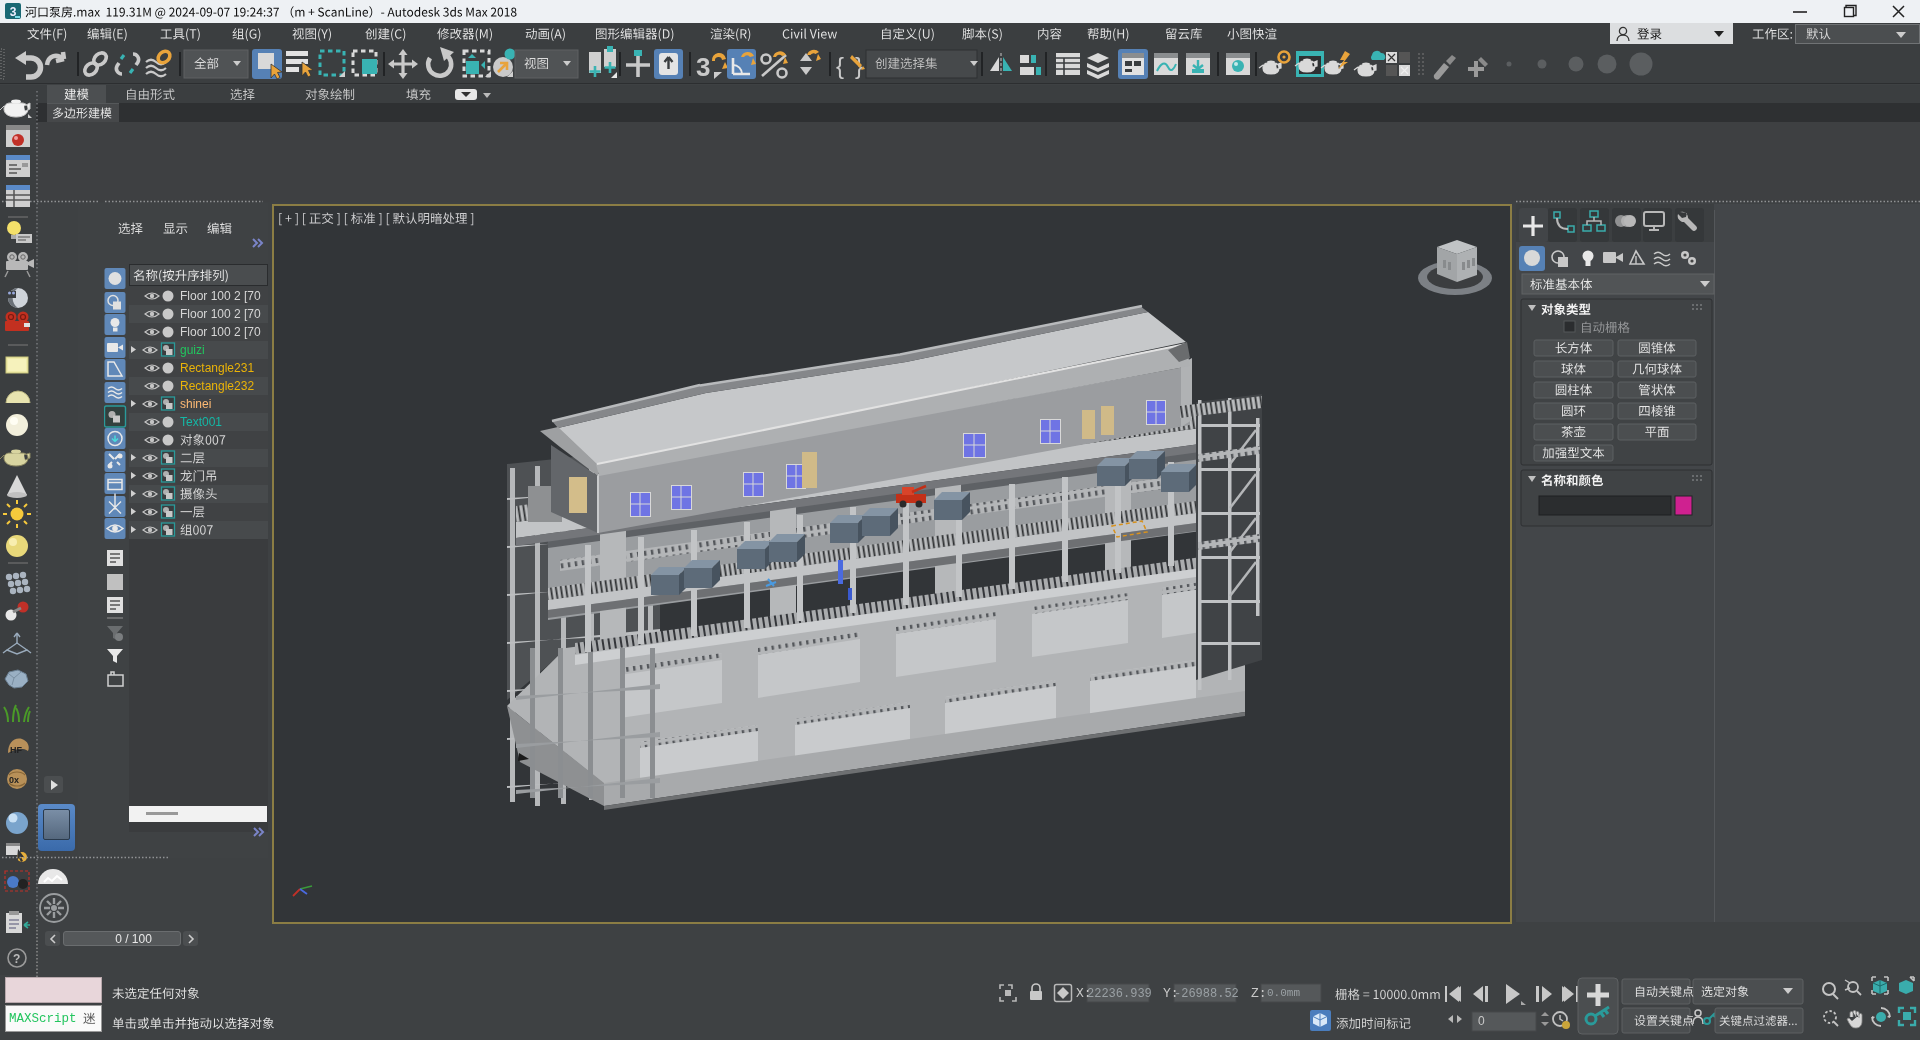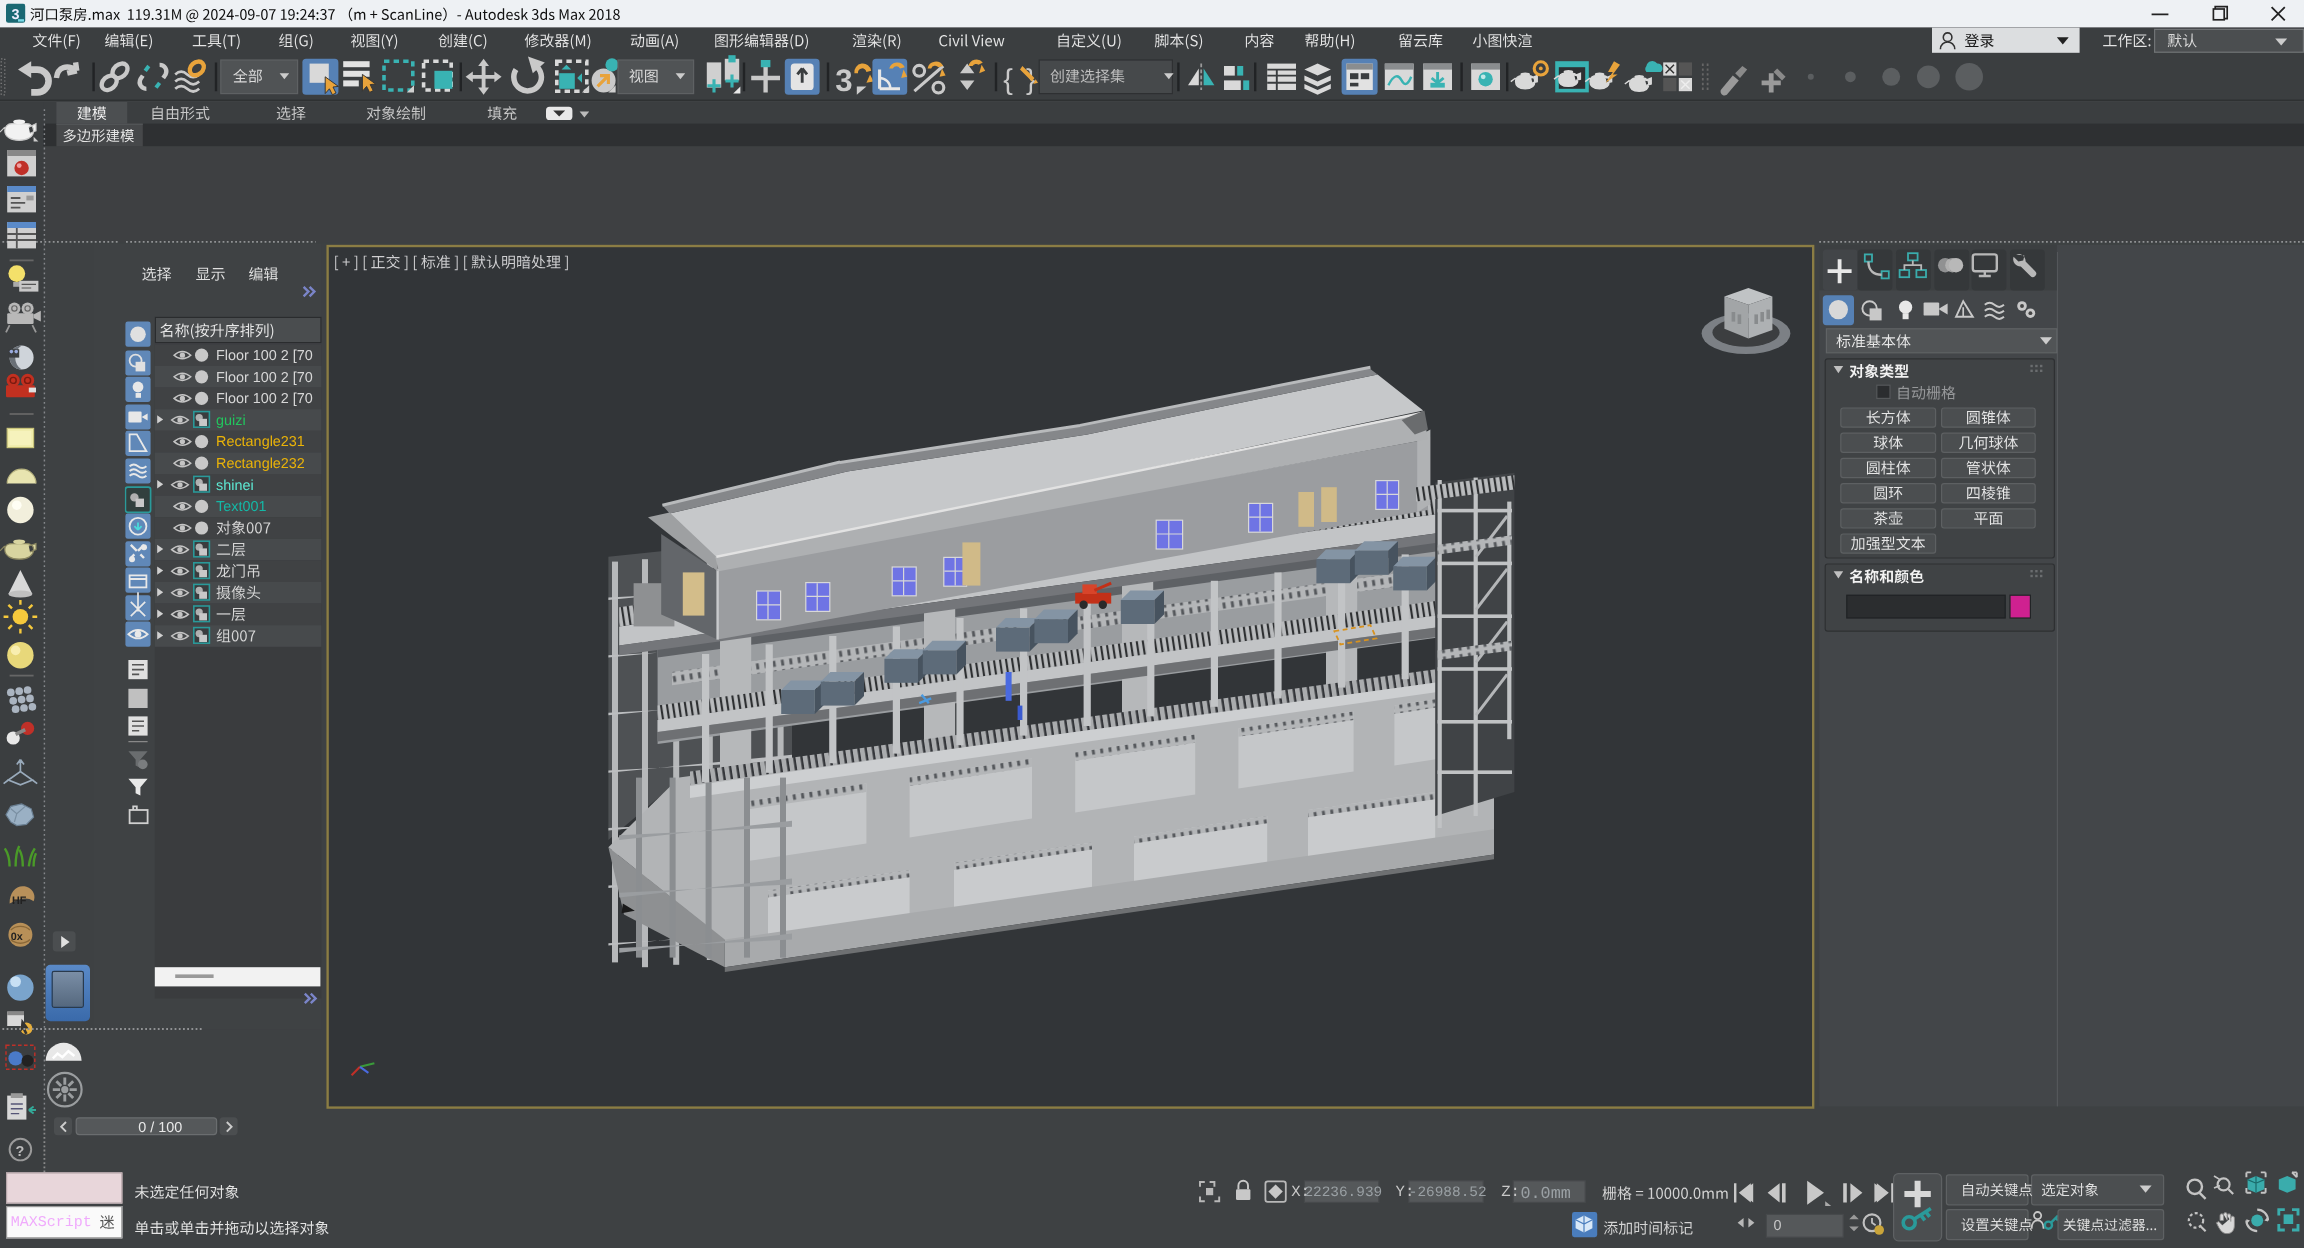--- a/index.html
+++ b/index.html
@@ -529,21 +529,21 @@
     <rect x="4" y="415" width="15" height="11" fill="none" stroke="#d0d0d0" stroke-width="1.5"></rect>
     <path d="M7 415v-3h3v3" stroke="#d0d0d0" stroke-width="1.5" fill="none"></path>
     <path d="M3 358h16" stroke="#888" stroke-width="1.2"></path>
   </svg>
 <div class="abs" style="left:180px;top:289px;font-size:12px;color:#d6d6d6;white-space:nowrap">Floor 100 2 [70</div>
 <div class="abs" style="left:180px;top:307px;font-size:12px;color:#d6d6d6;white-space:nowrap">Floor 100 2 [70</div>
 <div class="abs" style="left:180px;top:325px;font-size:12px;color:#d6d6d6;white-space:nowrap">Floor 100 2 [70</div>
 <div class="abs" style="left:180px;top:343px;font-size:12px;color:#22c55e;white-space:nowrap">guizi</div>
 <div class="abs" style="left:180px;top:361px;font-size:12px;color:#eab308;white-space:nowrap">Rectangle231</div>
 <div class="abs" style="left:180px;top:379px;font-size:12px;color:#eab308;white-space:nowrap">Rectangle232</div>
-<div class="abs" style="left:180px;top:397px;font-size:12px;color:#5eead4;white-space:nowrap">shinei</div>
+<div class="abs" style="left:180px;top:397px;font-size:12px;color:#fdba74;white-space:nowrap">shinei</div>
 <div class="abs" style="left:180px;top:415px;font-size:12px;color:#14b8a6;white-space:nowrap">Text001</div>
 <div class="abs" style="left:129px;top:806px;width:138px;height:16px;background:#f2f2f2"></div>
 <div class="abs" style="left:146px;top:812px;width:32px;height:3px;background:#999"></div>
 <svg class="abs" style="left:253px;top:826px" width="14" height="12">
     <path d="M1 2l4 4-4 4m5-8l4 4-4 4" stroke="#7a84c8" stroke-width="2" fill="none"></path>
   </svg>
 <svg class="abs" style="left:0;top:856px" width="300" height="4">
     <path d="M2 1.5h168" stroke="#909294" stroke-width="1.5" stroke-dasharray="1.5 2"></path>
   </svg>
 <div class="abs" style="left:44px;top:776px;width:19px;height:17px;background:#4b4e50;border-radius:3px"></div>
@@ -567,21 +567,21 @@
 <svg class="abs" style="left:48px;top:934px" width="150" height="10">
     <path d="M7 1l-4 4 4 4" stroke="#ccc" stroke-width="1.6" fill="none"></path>
     <path d="M141 1l4 4-4 4" stroke="#ccc" stroke-width="1.6" fill="none"></path>
   </svg>
 <div class="abs" style="left:63px;top:932px;width:141px;text-align:center;font-size:12px;color:#e8e8e8">0 / 100</div>
 <svg class="abs" style="left:34px;top:928px" width="6" height="52">
     <path d="M3 2v48" stroke="#8a8a8a" stroke-width="1.5" stroke-dasharray="1.5 2"></path>
   </svg>
 <div class="abs" style="left:5px;top:977px;width:97px;height:26px;background:#e8d6da;border:1px solid #b8a8ac"></div>
 <div class="abs" style="left:5px;top:1005px;width:97px;height:27px;background:#fafafa;border:1px solid #999"></div>
-<div class="abs" style="left:9px;top:1012px;font-size:12.5px;color:#f0abfc;font-family:'Liberation Mono',monospace;white-space:nowrap">MAXScript</div>
+<div class="abs" style="left:9px;top:1012px;font-size:12.5px;color:#22c55e;font-family:'Liberation Mono',monospace;white-space:nowrap">MAXScript</div>
 <svg class="abs" style="left:990px;top:975px" width="930" height="65" xmlns="http://www.w3.org/2000/svg">
     <g stroke="#b8b8b8" stroke-width="1.6" fill="none">
       <path d="M14 10h-4v4m8-4h4v4m-12 8v4h4m8 0h4v-4"></path>
     </g>
     <rect x="15" y="15" width="6" height="6" fill="#b8b8b8"></rect>
     <rect x="40" y="16" width="12" height="9" rx="1" fill="#c8c8c8"></rect>
     <path d="M42 16v-3a4 4 0 0 1 8 0v3" fill="none" stroke="#c8c8c8" stroke-width="1.6"></path>
     <rect x="64.5" y="9.5" width="17" height="17" rx="2" fill="none" stroke="#b8b8b8" stroke-width="1.5"></rect>
     <path d="M73 12l6 6-6 6-6-6z" fill="#c8c8c8"></path>
     <rect x="97" y="9" width="62" height="18" fill="#55585a" stroke="#46494b" stroke-width="1"></rect>
@@ -658,21 +658,21 @@
     <g transform="translate(908 32)" stroke="#3aacac" stroke-width="2.4" fill="none">
       <path d="M1 6V1h5M12 1h5v5M17 13v5h-5M6 18H1v-5"></path>
       <rect x="5" y="5" width="8" height="8" fill="#3aacac" stroke="none"></rect>
     </g>
   </svg>
 <div class="abs" style="left:1076px;top:986px;font-size:13px;color:#c8c8c8;font-family:'Liberation Mono',monospace">X:</div>
 <div class="abs" style="left:1163px;top:986px;font-size:13px;color:#c8c8c8;font-family:'Liberation Mono',monospace">Y:</div>
 <div class="abs" style="left:1251px;top:986px;font-size:13px;color:#c8c8c8;font-family:'Liberation Mono',monospace">Z:</div>
 <div class="abs" style="left:1087px;top:987px;width:60px;text-align:center;font-size:12px;color:#9aa0a4;font-family:'Liberation Mono',monospace">22236.939</div>
 <div class="abs" style="left:1174px;top:987px;width:60px;text-align:center;font-size:12px;color:#9aa0a4;font-family:'Liberation Mono',monospace">-26988.52</div>
-<div class="abs" style="left:1261px;top:987px;width:40px;font-size:14px;color:#9aa0a4;font-family:'Liberation Mono',monospace;text-align:left;padding-left:6px">0.0mm</div>
+<div class="abs" style="left:1261px;top:987px;width:40px;font-size:11px;color:#9aa0a4;font-family:'Liberation Mono',monospace;text-align:left;padding-left:6px">0.0mm</div>
 <div class="abs" style="left:1478px;top:1014px;font-size:12px;color:#c8c8c8">0</div>
 <svg class="abs" style="left:1516px;top:204px" width="404" height="718" xmlns="http://www.w3.org/2000/svg">
     <rect x="0" y="0" width="198" height="38" fill="#3c3f41"></rect>
     <rect x="3" y="4" width="29" height="34" rx="3" fill="#424548"></rect>
     <rect x="32" y="4" width="29" height="34" rx="3" fill="#35383a"></rect>
     <rect x="64" y="4" width="29" height="34" rx="3" fill="#35383a"></rect>
     <rect x="96" y="4" width="29" height="34" rx="3" fill="#35383a"></rect>
     <rect x="127" y="4" width="29" height="34" rx="3" fill="#35383a"></rect>
     <rect x="159" y="4" width="29" height="34" rx="3" fill="#35383a"></rect>
     <path d="M17 12v20M7 22h20" stroke="#e8e8e8" stroke-width="3.2"></path>

